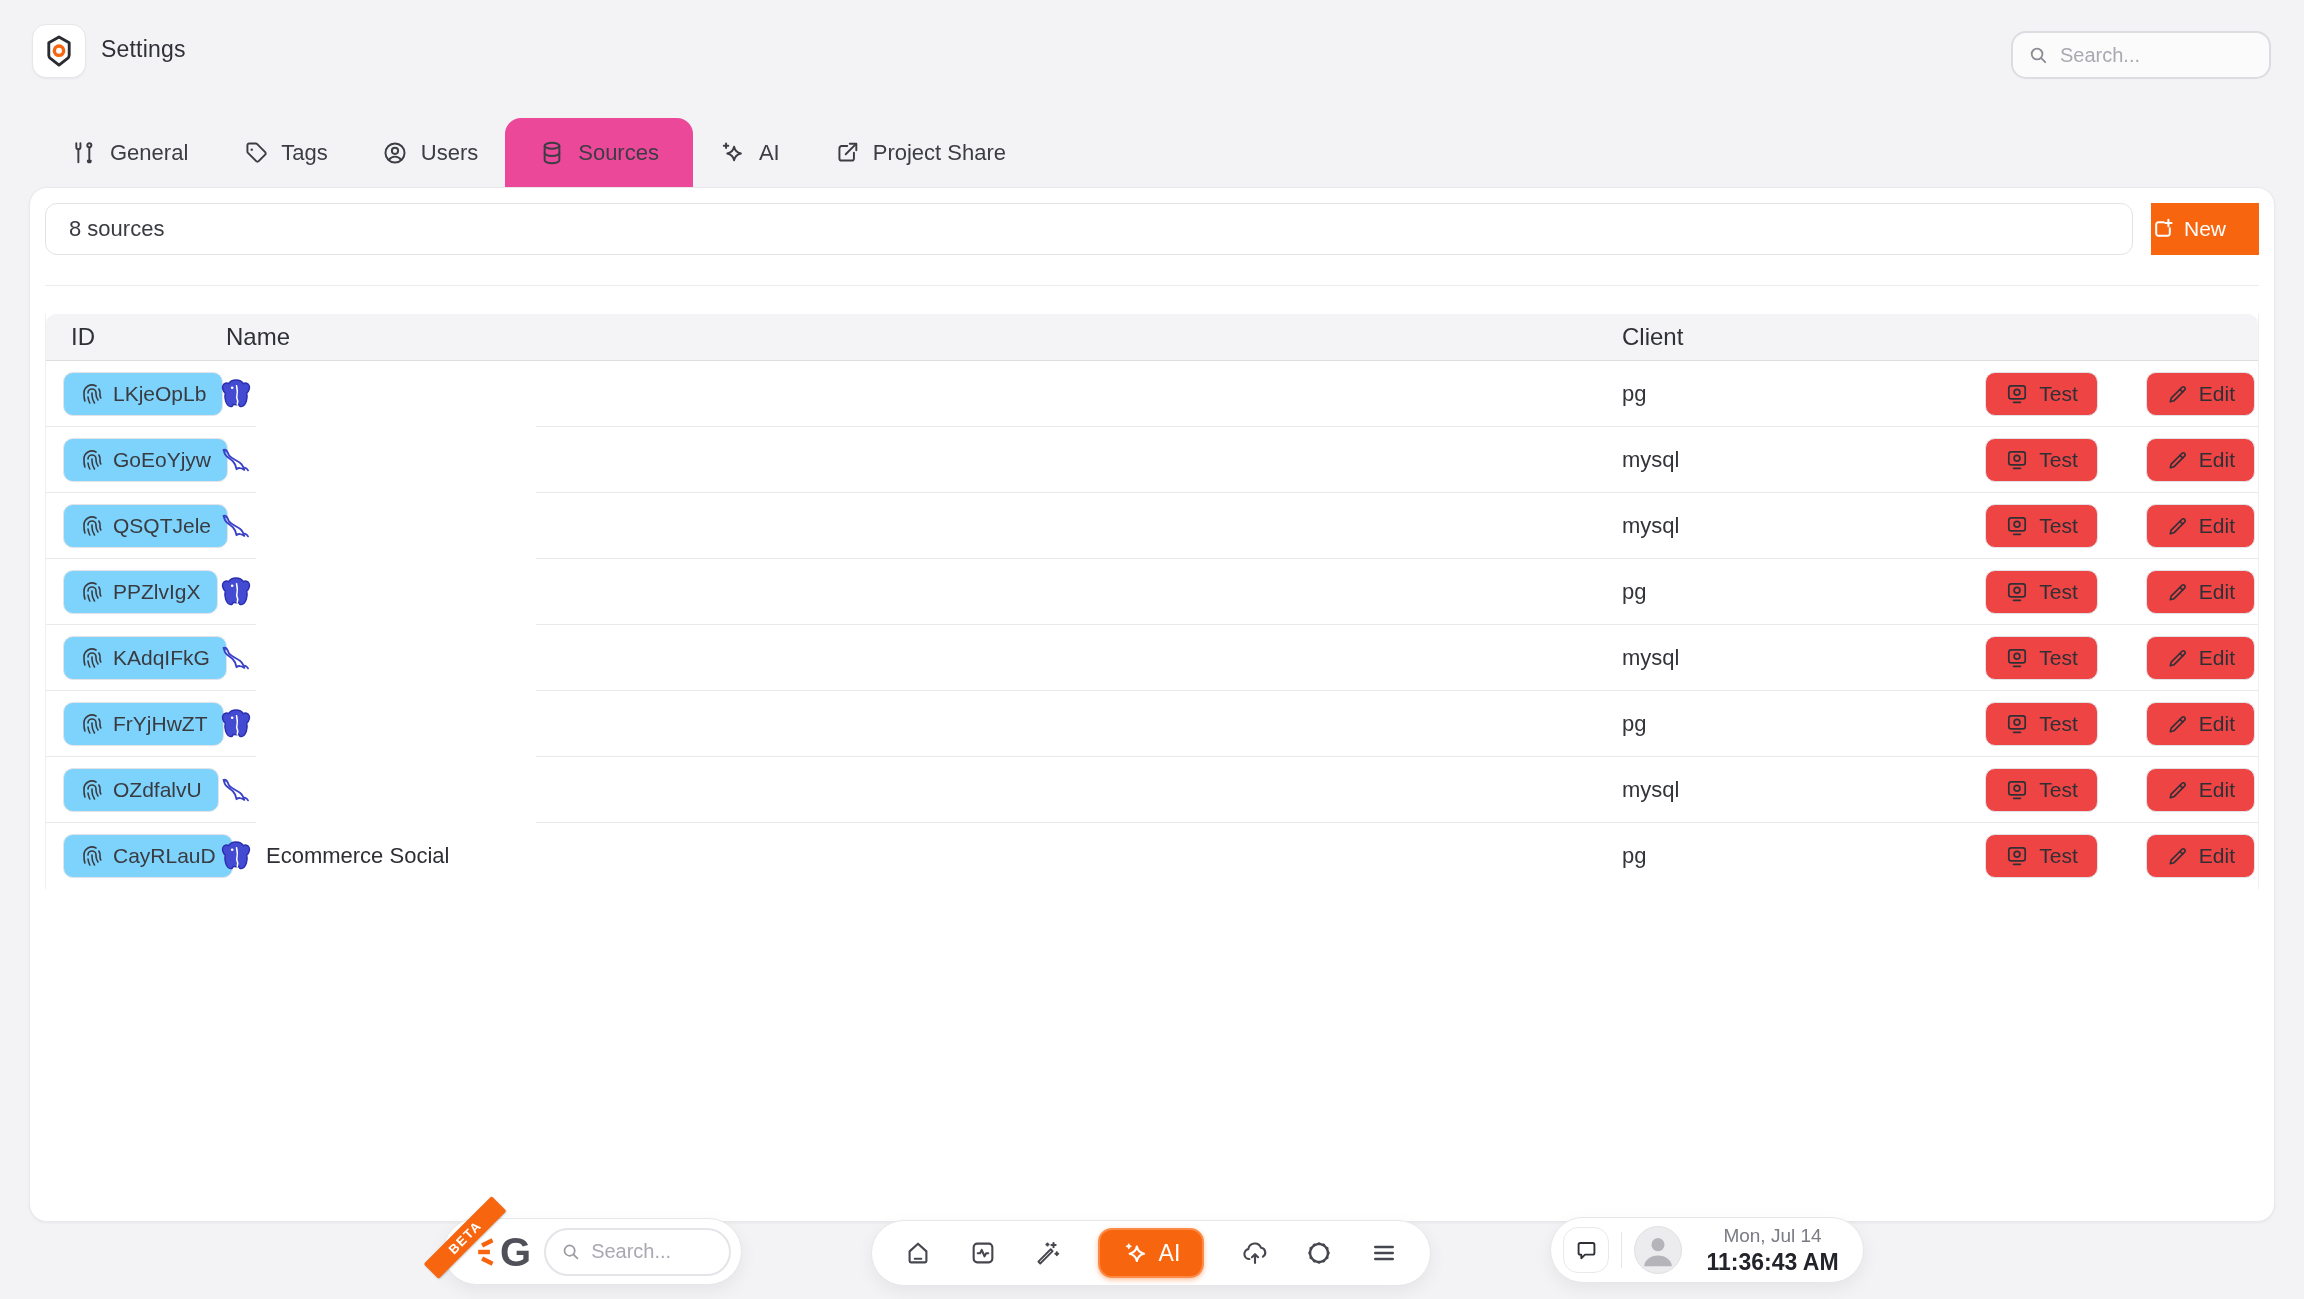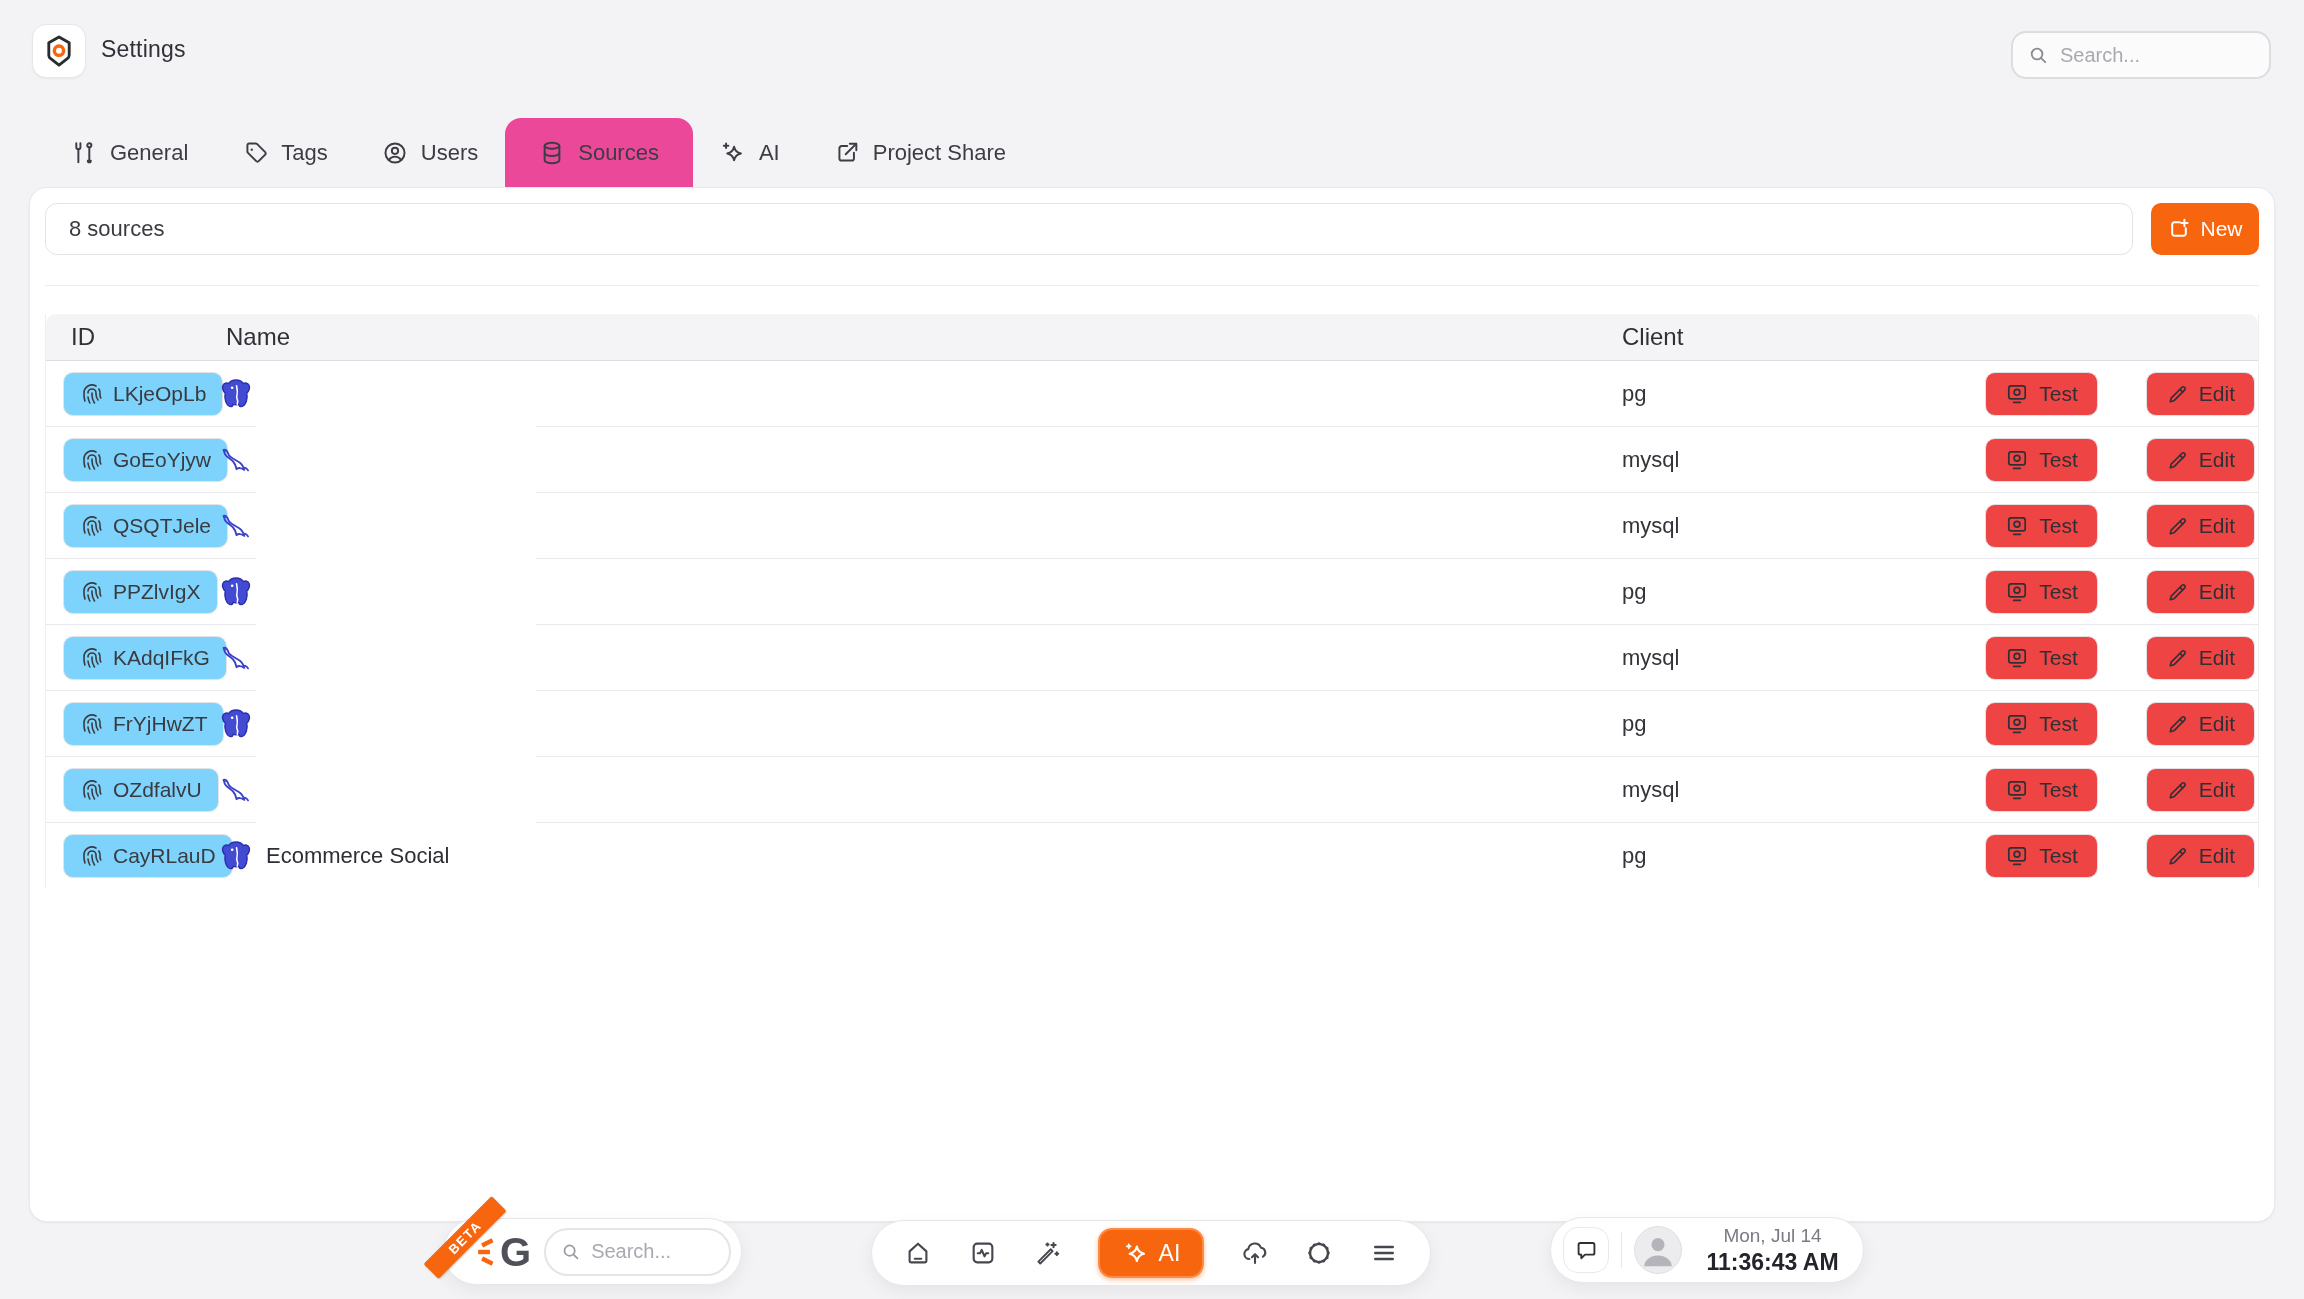--- a/index.html
+++ b/index.html
@@ -50,22 +50,22 @@
     background:#fff; border:1px solid #e9e9ec; border-radius:18px;
     box-shadow:0 1px 3px rgba(0,0,0,.05);
   }
   .toolbar { display:flex; gap:18px; margin:15px; height:52px; }
   .count-bar {
     flex:1; border:1px solid #e3e3e7; border-radius:12px;
     display:flex; align-items:center; padding:0 23px;
     font-size:22px; color:#3a3b41;
   }
   .new-btn {
-    width:108px; border-radius:10px; background:#f8650f; color:#fff;
-    display:flex; align-items:center; justify-content:center; gap:9px;
+    width:108px; border-radius:0; background:#f8650f; color:#fff;
+    display:flex; align-items:center; gap:9px;
     font-size:21px; font-weight:500; border:none; cursor:pointer;
     font-family:"Liberation Sans",sans-serif;
   }
   .toolbar-divider { height:1px; background:#ececef; margin:30px 15px 0; }
 
   .table { margin:28px 15px 0; border-left:1px solid #efeff2; border-right:1px solid #efeff2; }
   .thead, .trow { display:grid; grid-template-columns:170px 1fr 340px 346px; align-items:center; }
   .thead {
     height:47px; background:#f4f4f6; border-radius:10px 10px 0 0;
     border-bottom:1px solid #dddde2; font-size:24px; font-weight:500; color:#303137;

